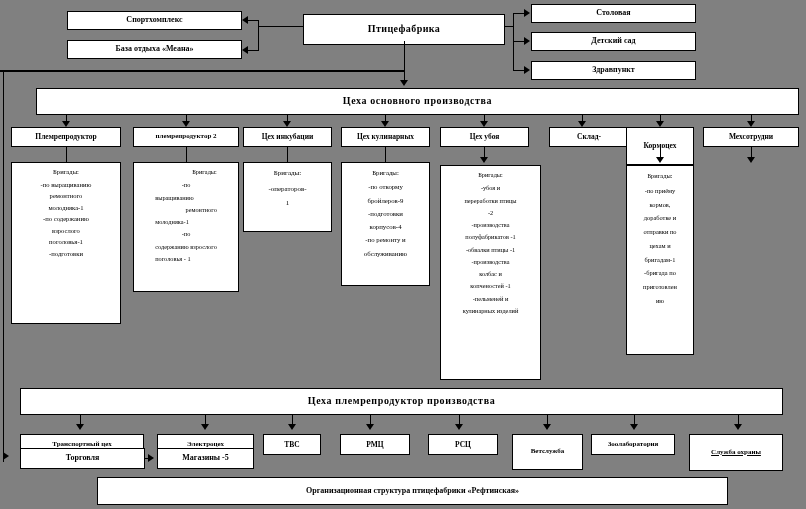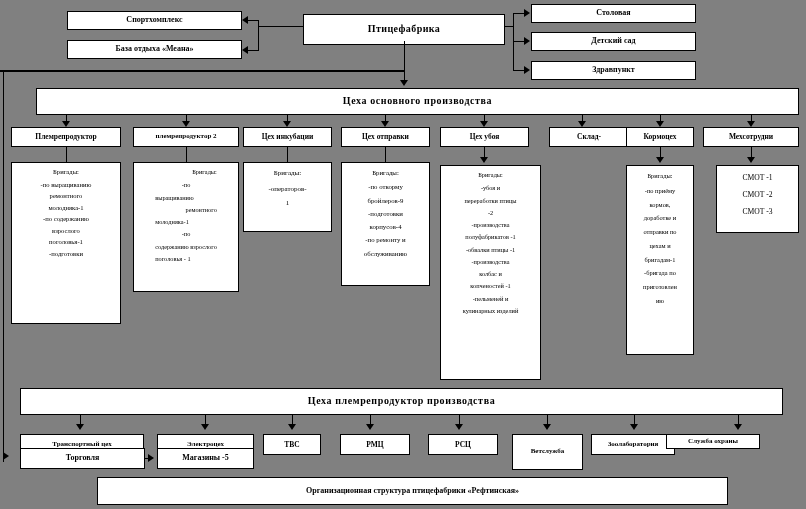--- a/index.html
+++ b/index.html
@@ -112,29 +112,29 @@
   <div class="box f75" style="left:11px;top:127px;width:110px;height:20px;">
     <span class="lbl">Племрепродуктор</span>
   </div>
   <div class="box f7" style="left:133px;top:127px;width:106px;height:20px;">
     <span class="lbl">племрепродуктор 2</span>
   </div>
   <div class="box f75" style="left:243px;top:127px;width:89px;height:20px;">
     <span class="lbl">Цех инкубации</span>
   </div>
   <div class="box f75" style="left:341px;top:127px;width:89px;height:20px;">
-    <span class="lbl">Цех отправки</span>
+    <span class="lbl">Цех кулинарных</span>
   </div>
   <div class="box f75" style="left:440px;top:127px;width:89px;height:20px;">
     <span class="lbl">Цех убоя</span>
   </div>
   <div class="box f75" style="left:549px;top:127px;width:80px;height:20px;align-items:center;">
     <span class="lbl">Склад-</span>
   </div>
-  <div class="box f75" style="left:626px;top:127px;width:68px;height:20px;">
+  <div class="box f75" style="left:626px;top:127px;width:68px;height:38px;">
     <span class="lbl">Кормоцех</span>
   </div>
   <div class="box f75" style="left:703px;top:127px;width:96px;height:20px;">
     <span class="lbl">Мехсотрудни</span>
   </div>
 
   <div class="ln-v" style="left:66px;top:115px;height:8px;"></div>
   <div class="arr-d" style="left:62px;top:121px;"></div>
   <div class="ln-v" style="left:186px;top:115px;height:8px;"></div>
   <div class="arr-d" style="left:182px;top:121px;"></div>
@@ -230,27 +230,20 @@
       <span class="ln">цехам и</span>
       <span class="ln">бригадам-1</span>
       <span class="ln">-бригада по</span>
       <span class="ln">приготовлен</span>
       <span class="ln">ию</span>
     </span>
   </div>
   <div class="ln-v" style="left:660px;top:147px;height:12px;"></div>
   <div class="arr-d" style="left:656px;top:157px;"></div>
 
-  <div class="box top" style="left:716px;top:165px;width:83px;height:68px;">
-    <span class="multi" style="font-size:7.6px;line-height:2.25;">
-      <span class="ln">СМОТ -1</span>
-      <span class="ln">СМОТ -2</span>
-      <span class="ln">СМОТ -3</span>
-    </span>
-  </div>
   <div class="ln-v" style="left:751px;top:147px;height:12px;"></div>
   <div class="arr-d" style="left:747px;top:157px;"></div>
 
   <div class="box banner" style="left:20px;top:388px;width:763px;height:27px;">
     <span class="lbl">Цеха племрепродуктор  производства</span>
   </div>
 
   <div class="box f7" style="left:20px;top:434px;width:124px;height:21px;">
     <span class="lbl">Транспортный цех</span>
   </div>
@@ -265,21 +258,21 @@
   </div>
   <div class="box f75" style="left:428px;top:434px;width:70px;height:21px;">
     <span class="lbl">РСЦ</span>
   </div>
   <div class="box f7" style="left:512px;top:434px;width:71px;height:36px;">
     <span class="lbl">Ветслужба</span>
   </div>
   <div class="box f7" style="left:591px;top:434px;width:84px;height:21px;">
     <span class="lbl">Зоолаборатория</span>
   </div>
-  <div class="box f7" style="left:666px;top:434px;width:94px;height:15px;">
+  <div class="box f7" style="left:689px;top:434px;width:94px;height:37px;text-decoration:underline;">
     <span class="lbl">Служба охраны</span>
   </div>
 
   <div class="ln-v" style="left:80px;top:415px;height:10px;"></div>
   <div class="arr-d" style="left:76px;top:424px;"></div>
   <div class="ln-v" style="left:205px;top:415px;height:10px;"></div>
   <div class="arr-d" style="left:201px;top:424px;"></div>
   <div class="ln-v" style="left:292px;top:415px;height:10px;"></div>
   <div class="arr-d" style="left:288px;top:424px;"></div>
   <div class="ln-v" style="left:370px;top:415px;height:10px;"></div>

